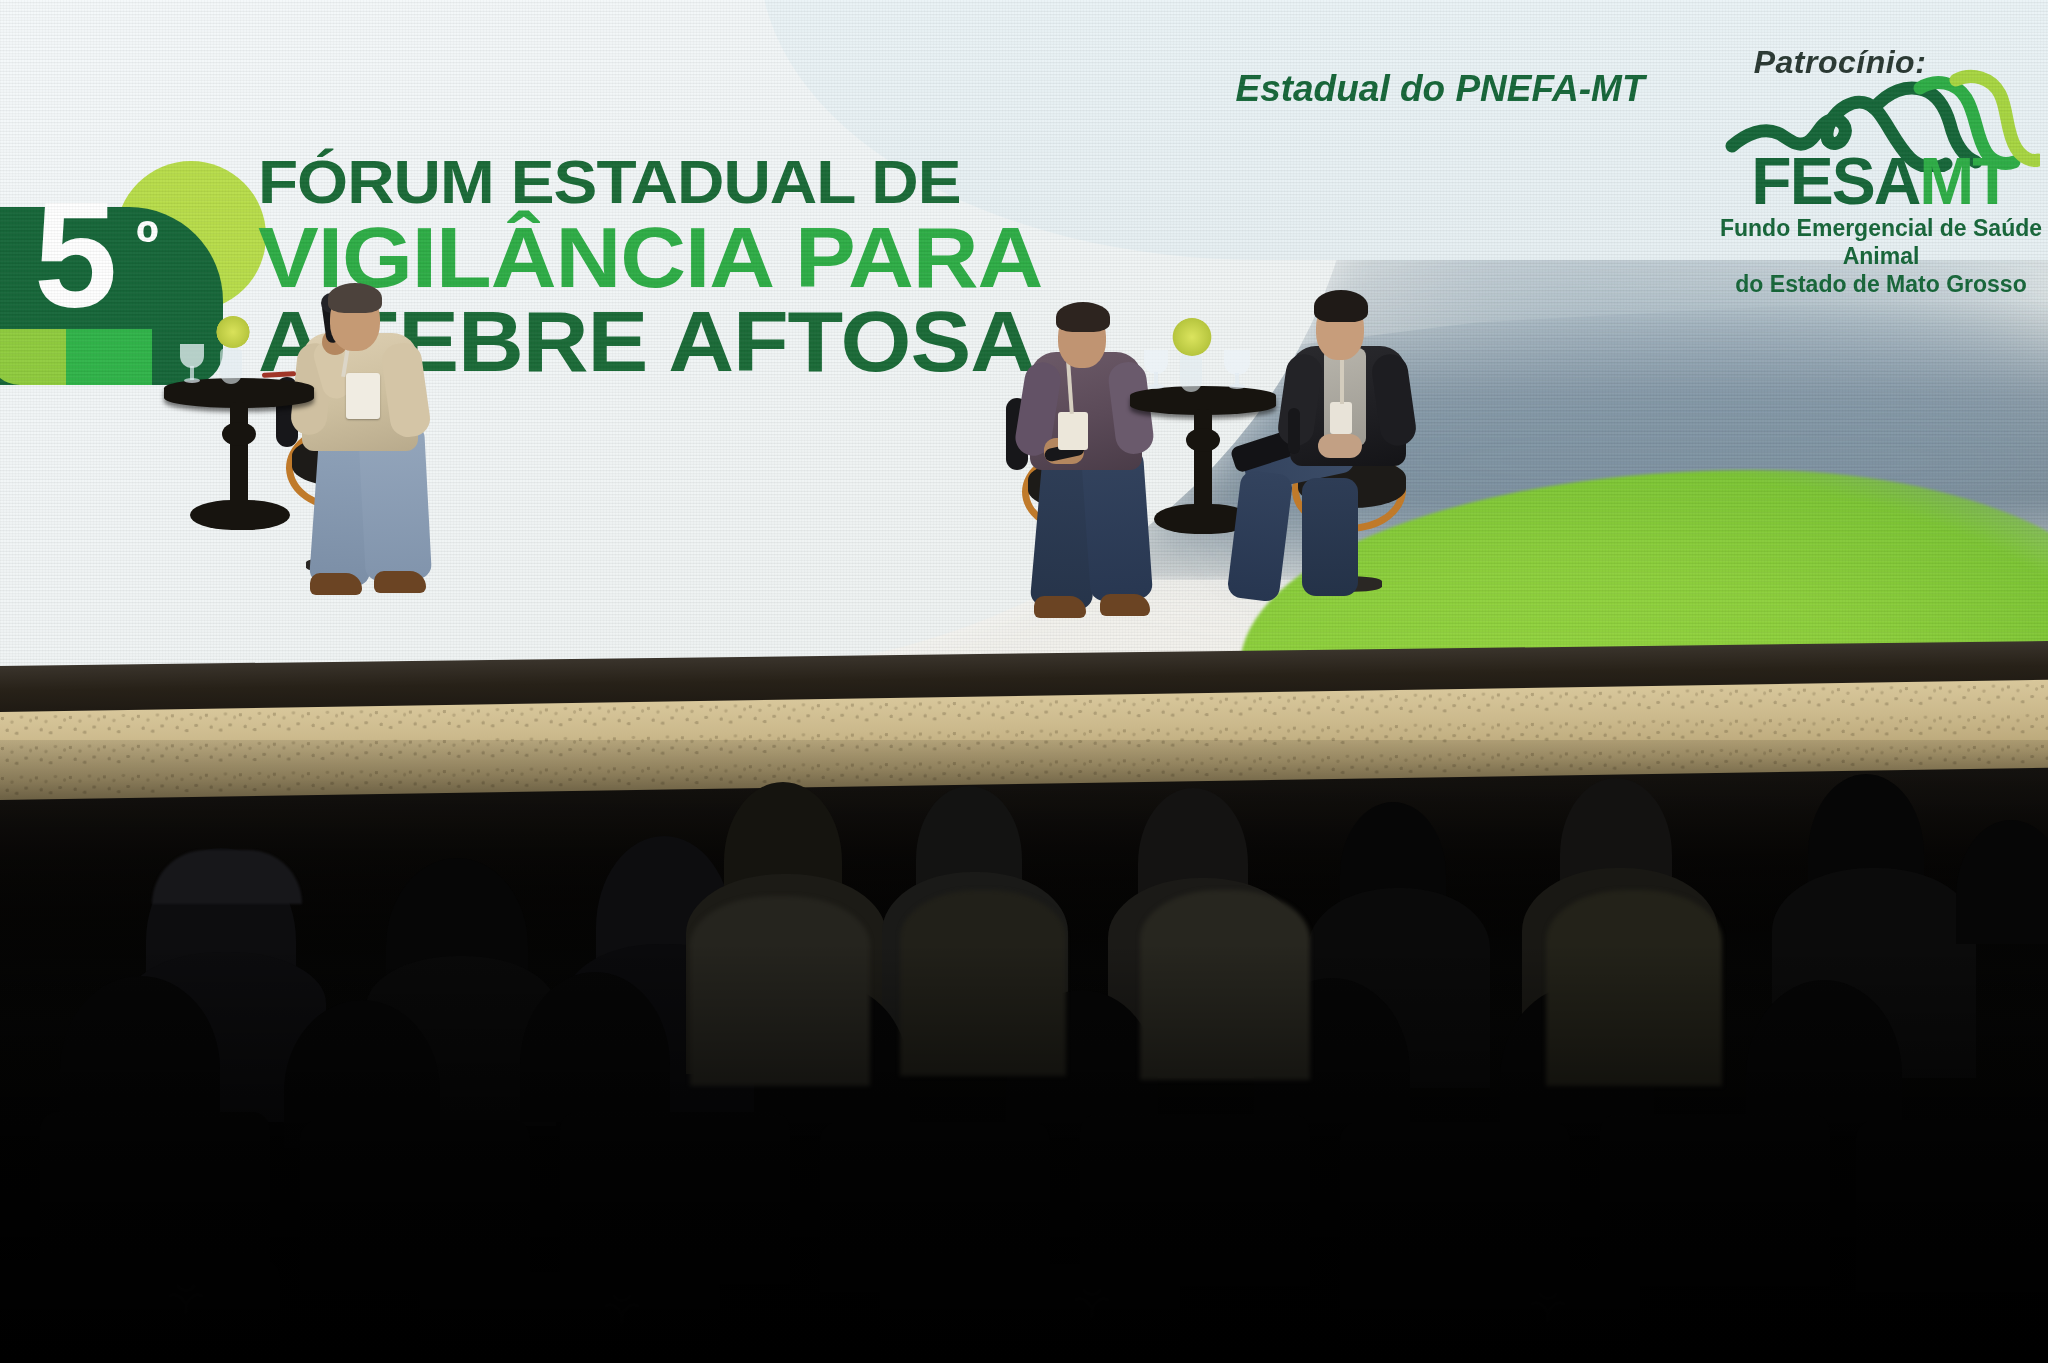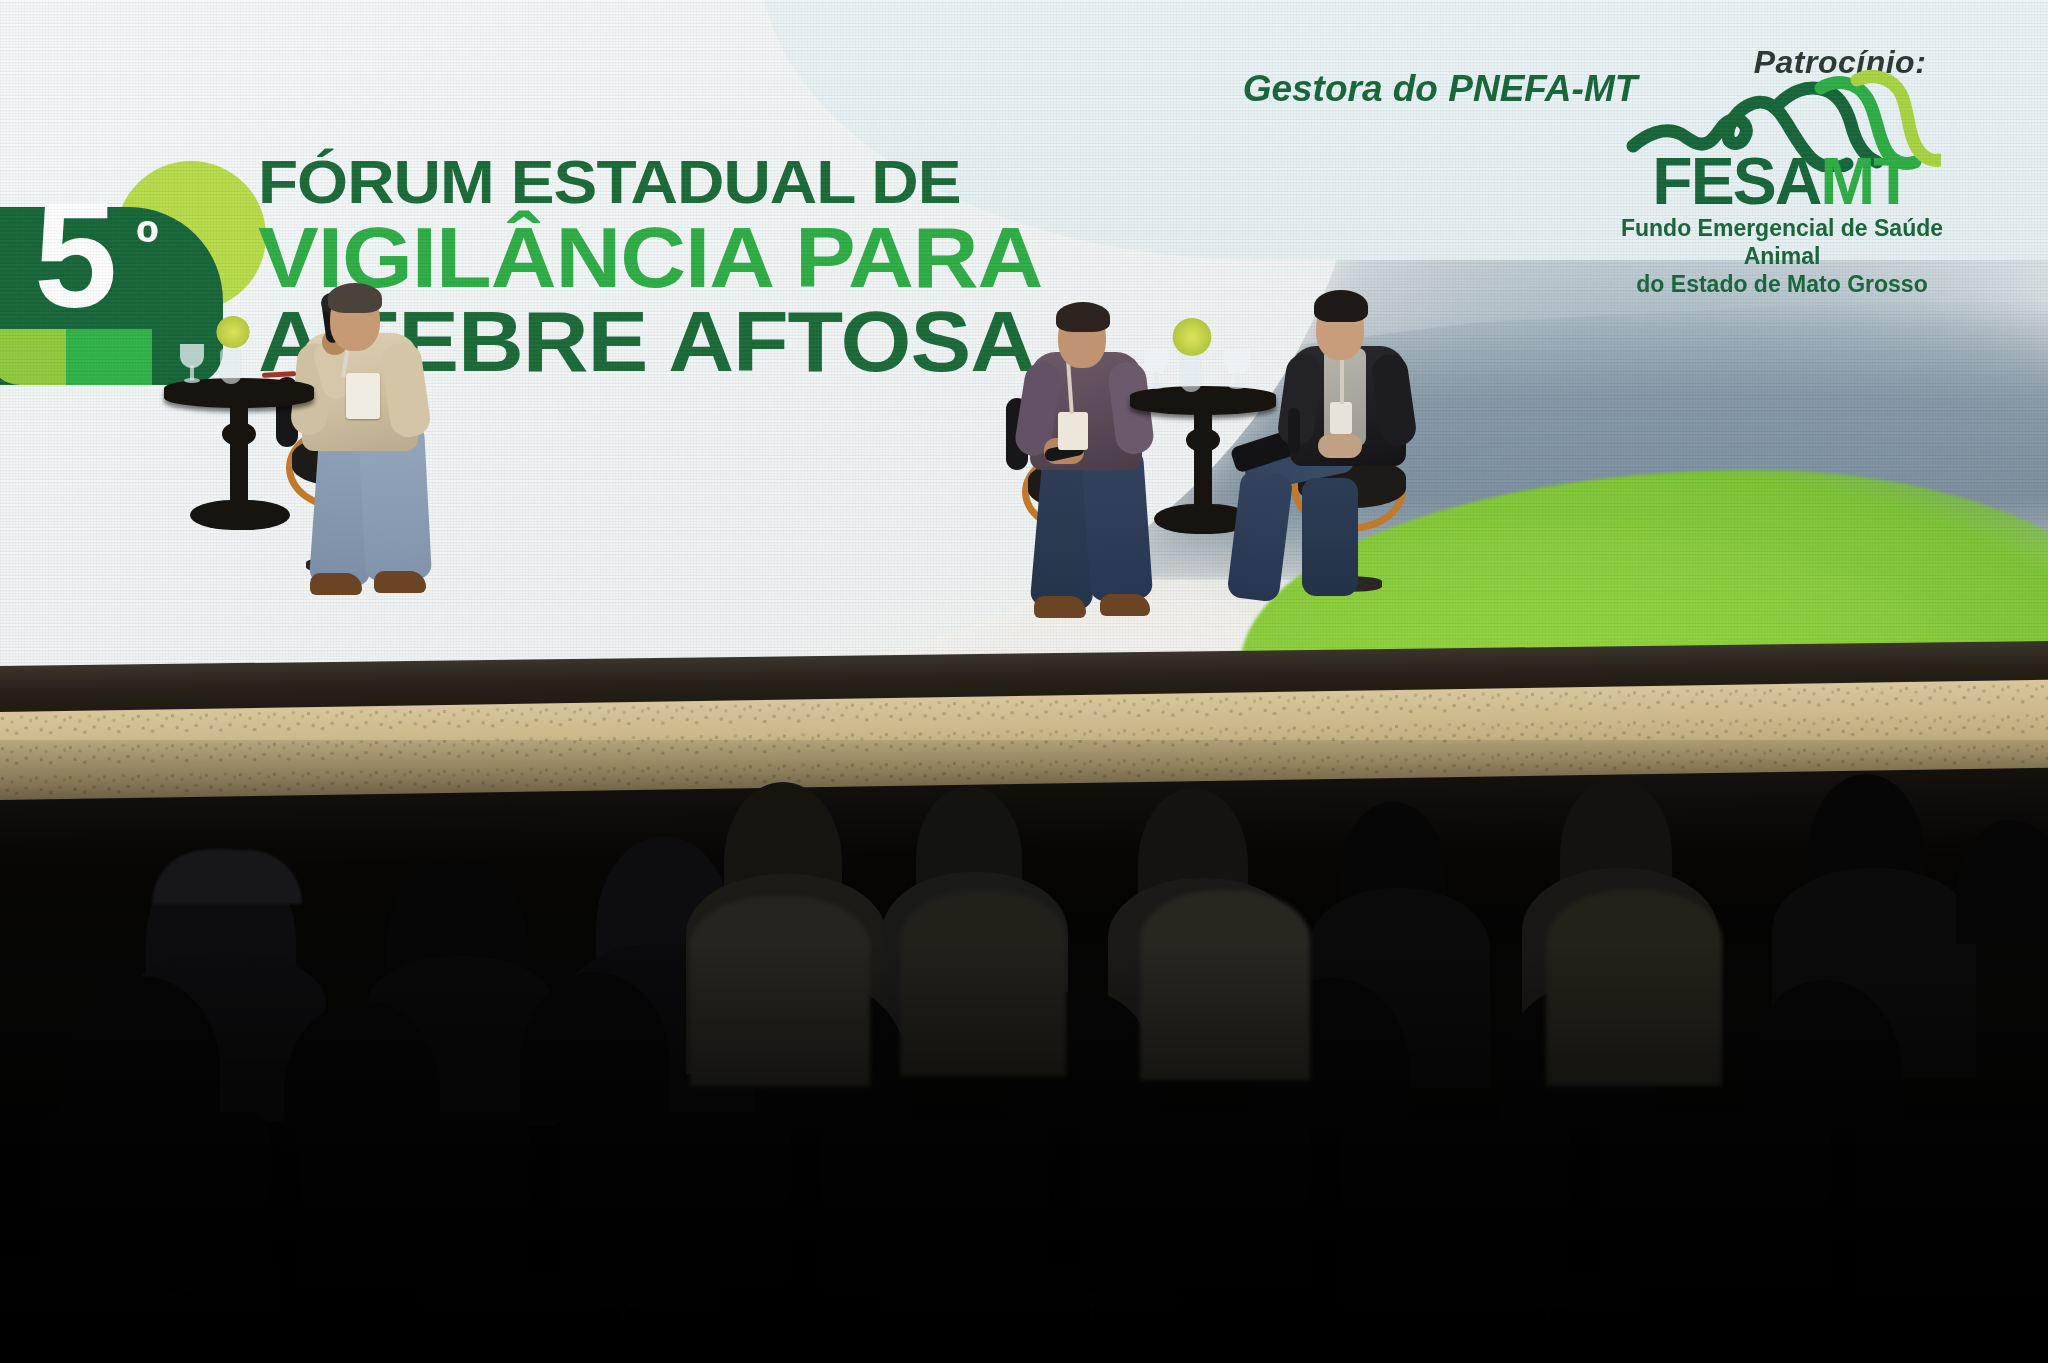--- a/index.html
+++ b/index.html
@@ -99,21 +99,21 @@
   .t3{ font-size:86px; color:#1b6b38; }
 
   
   .realiz{ position:absolute; left:1230px; top:44px; width:420px; text-align:center; }
   .realiz .lbl{ font-size:32px; font-style:italic; font-weight:700; color:#2b3a34; letter-spacing:.5px; }
   .realiz .org{ margin-top:24px; font-size:37px; font-style:italic; font-weight:700; color:#17673a; line-height:1.14; }
 
   .patro{ position:absolute; left:1630px; top:44px; width:420px; text-align:center; }
   .patro .lbl{ font-size:32px; font-style:italic; font-weight:700; color:#2b3a34; letter-spacing:.5px; }
 
-  .fesa-logo{ position:absolute; left:1617px; top:62px; width:330px; height:190px; }
+  .fesa-logo{ position:absolute; left:1716px; top:62px; width:330px; height:190px; }
   .fesa-mark{ position:absolute; left:8px; top:0px; width:316px; height:110px; }
   .fesa-word{
     position:absolute; left:0; top:86px; width:330px; text-align:center;
     font-size:66px; font-weight:700; color:#17673a; letter-spacing:-2px; line-height:1;
   }
   .fesa-word .mt{ color:#2fae47; }
   .fesa-sub{
     position:absolute; left:0; top:152px; width:330px; text-align:center;
     font-size:23px; font-weight:700; color:#17673a; line-height:1.22;
   }
@@ -219,21 +219,21 @@
     </div>
 
     <div class="title-block">
       <div class="t-line t1">FÓRUM ESTADUAL DE</div>
       <div class="t-line t2">VIGILÂNCIA PARA</div>
       <div class="t-line t3">A FEBRE AFTOSA</div>
     </div>
 
     <div class="realiz">
       <div class="org">
-        <div>Gestora do PNEFA-MT</div>
+        <div>Estadual do PNEFA-MT</div>
       </div>
     </div>
 
     <div class="patro">
       <div class="lbl">Patrocínio:</div>
     </div>
 
     <div class="fesa-logo">
       <svg class="fesa-mark" viewBox="0 0 316 110">
         <g fill="none" stroke-linecap="round" stroke-linejoin="round" stroke-width="13">

